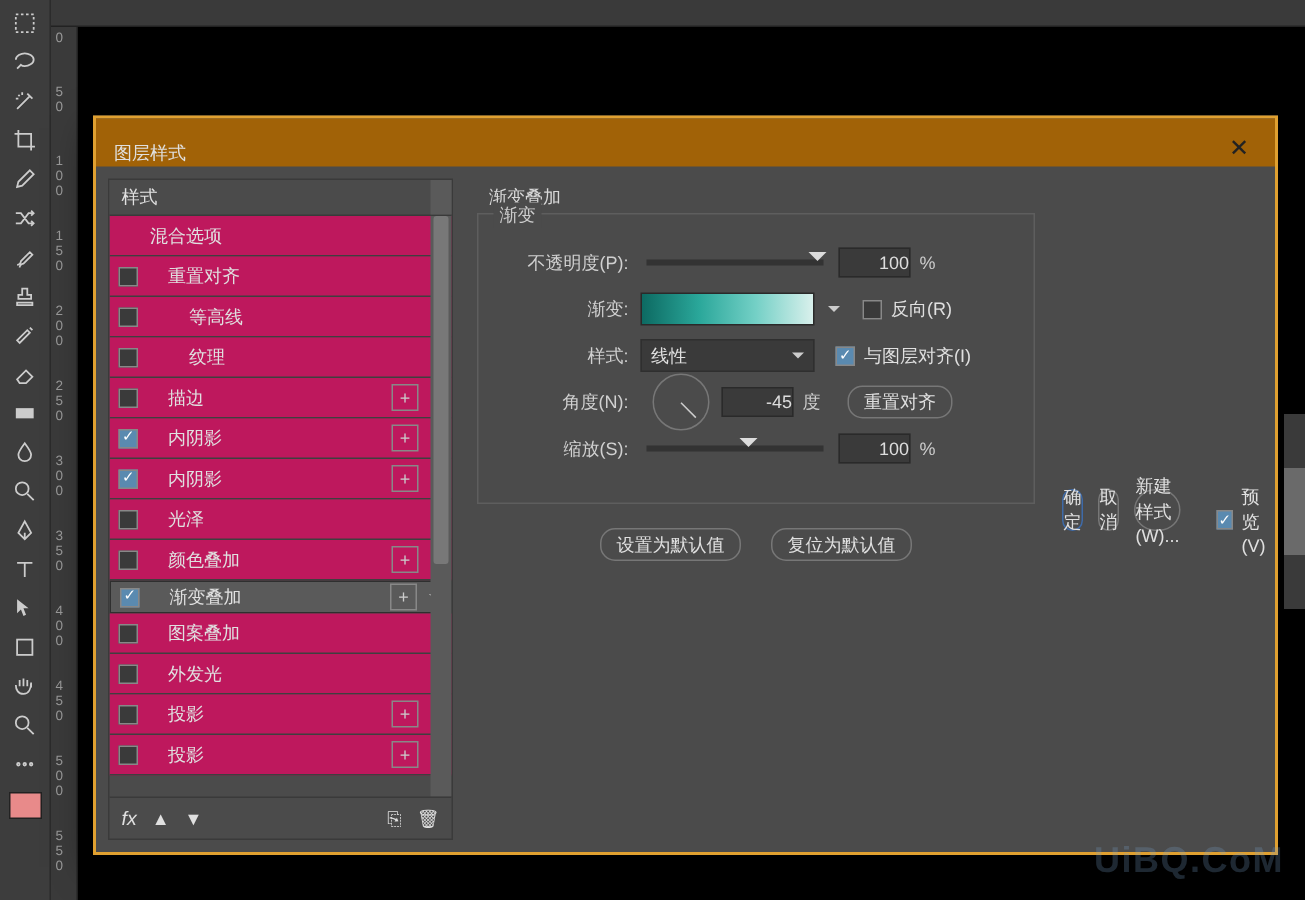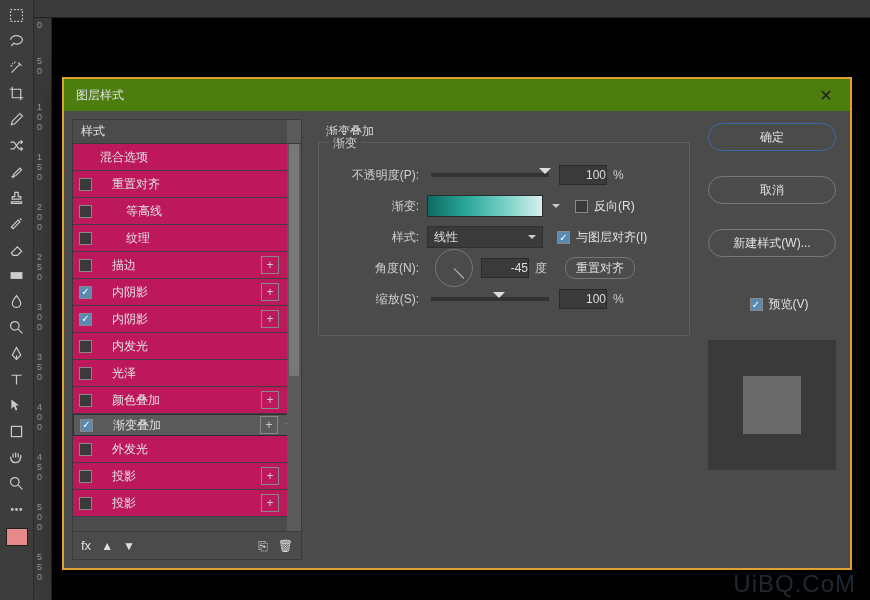--- a/index.html
+++ b/index.html
@@ -7,41 +7,41 @@
 .canvas-bg{position:absolute;inset:0;background:#000}
 .toolbar{position:absolute;left:0;top:0;width:34px;height:600px;background:#3d3d3d;border-right:1px solid #2b2b2b;display:flex;flex-direction:column;align-items:center;padding-top:2px}
 .tool{width:26px;height:26px;display:flex;align-items:center;justify-content:center;color:#ccc;margin-bottom:0;border-radius:2px;cursor:pointer}
 .tool svg{width:17px;height:17px;stroke:#ccc;fill:none;stroke-width:1.4}
 .tool.fill svg{fill:#ccc;stroke:none}
 .ruler-h{position:absolute;left:34px;top:0;right:0;height:18px;background:#3a3a3a;border-bottom:1px solid #222}
 .ruler-v{position:absolute;left:34px;top:18px;width:18px;bottom:0;background:#3a3a3a;border-right:1px solid #222}
 .ruler-tick{position:absolute;color:#999;font-size:9px}
 .swatch{width:22px;height:18px;background:#e88a8a;border:1px solid #222;margin-top:6px}
 .dlg{position:absolute;left:62px;top:77px;width:790px;height:493px;background:#4b4b4b;border:2px solid #e0a030;box-shadow:0 8px 24px rgba(0,0,0,.6)}
-.dlg-title{height:32px;background:#4d7c0f;display:flex;align-items:center;padding:0 12px;color:#222;font-size:13px}
+.dlg-title{height:32px;background:#a16207;display:flex;align-items:flex-end;padding:0 12px;color:#222;font-size:13px}
 .dlg-close{margin-left:auto;width:24px;height:24px;display:flex;align-items:center;justify-content:center;cursor:pointer;color:#222;font-size:16px}
 .dlg-body{display:flex;height:calc(100% - 32px);padding:8px}
 .col-left{width:230px;background:#4b4b4b;display:flex;flex-direction:column;border:1px solid #3a3a3a}
 .styles-hdr{height:24px;display:flex;align-items:center;padding:0 8px;background:#4b4b4b;border-bottom:1px solid #3a3a3a;position:relative}
 .styles-hdr .sc{position:absolute;right:0;top:0;bottom:0;width:14px;background:#5a5a5a}
 .style-list{flex:1;overflow:hidden;position:relative}
 .style-list .sc{position:absolute;right:0;top:0;bottom:0;width:14px;background:#5a5a5a}
 .sc-thumb{position:absolute;left:2px;right:2px;top:0;height:60%;background:#787878;border-radius:2px}
 .style-row{height:27px;display:flex;align-items:center;padding:0 6px 0 6px;border-bottom:1px solid #3f3f3f;background:#be185d;cursor:pointer;position:relative}
 .style-row.sel{background:#5a5a5a}
 .style-row .cb{width:13px;height:13px;border:1px solid #888;background:#3a3a3a;margin-right:8px;display:flex;align-items:center;justify-content:center}
 .style-row .cb.on{background:#5a8ab0}
 .style-row .cb.on::after{content:"✓";color:#fff;font-size:10px;line-height:1}
 .style-row .lbl{flex:1}
 .style-row .plus{width:18px;height:18px;border:1px solid #888;display:flex;align-items:center;justify-content:center;margin-right:16px;color:#ccc}
 .style-row.indent1 .lbl{padding-left:12px}
 .style-row.indent2 .lbl{padding-left:26px}
 .style-row.noind{padding-left:6px}
 .list-foot{height:28px;border-top:1px solid #3a3a3a;display:flex;align-items:center;padding:0 8px;gap:10px;color:#aaa}
-.list-foot .fx{font-size:13px}
+.list-foot .fx{font-style:italic;font-size:13px}
 .list-foot .spacer{flex:1}
 .col-mid{flex:1;padding:0 12px 0 16px}
 .section-title{color:#d8d8d8;margin:4px 0 2px 8px}
 .fieldset{border:1px solid #5e5e5e;padding:12px 14px 16px;position:relative;margin-top:2px}
 .fieldset-legend{position:absolute;top:-8px;left:10px;background:#4b4b4b;padding:0 4px;color:#ccc}
 .frow{display:flex;align-items:center;margin:9px 0;height:22px}
 .frow .flabel{width:86px;text-align:right;margin-right:8px;color:#d0d0d0}
 .sel{height:22px;background:#3a3a3a;border:1px solid #2f2f2f;color:#ddd;padding:0 6px;display:flex;align-items:center;min-width:116px;position:relative;cursor:pointer}
 .sel::after{content:"";position:absolute;right:6px;top:8px;border:4px solid transparent;border-top-color:#ccc}
 .grad{height:22px;width:116px;background:linear-gradient(90deg,#0d6a62,#2aa79a,#74d0c6,#d9f0ec);border:1px solid #2a2a2a;cursor:pointer;position:relative}
@@ -50,27 +50,27 @@
 .ck.on{background:#5a8ab0}
 .ck.on::after{content:"✓";color:#fff;font-size:10px}
 .slider{flex:0 0 118px;height:4px;background:#333;position:relative;margin:0 10px 0 4px}
 .slider .th{position:absolute;top:-5px;width:0;height:0;border:6px solid transparent;border-top-color:#ddd}
 .numbox{width:48px;height:20px;background:#3a3a3a;border:1px solid #2a2a2a;color:#ddd;text-align:right;line-height:18px}
 .unit{margin-left:6px;color:#ccc}
 .anglectl{width:38px;height:38px;border:1px solid #777;border-radius:50%;position:relative;margin:0 8px}
 .anglectl .needle{position:absolute;left:50%;top:50%;width:14px;height:1px;background:#ccc;transform-origin:left center;transform:rotate(45deg)}
 .btn-sm{height:22px;padding:0 10px;background:#4b4b4b;border:1px solid #777;border-radius:10px;color:#ddd;display:inline-flex;align-items:center;cursor:pointer;margin:0 4px}
 .midbtns{display:flex;justify-content:center;gap:12px;margin-top:16px}
-.col-right{width:140px;padding:4px 6px;display:flex;flex-direction:column;align-items:center;gap:25px}
+.col-right{width:140px;padding:4px 6px;display:flex;flex-direction:row;align-items:center;gap:10px}
 .btn{width:128px;height:28px;border:1px solid #777;border-radius:14px;background:#4b4b4b;display:flex;align-items:center;justify-content:center;cursor:pointer;color:#e6e6e6}
 .btn.primary{border-color:#3e6aa8}
 .ck-row{display:flex;align-items:center;margin-top:14px}
 .preview{width:128px;height:130px;background:#3a3a3a;margin-top:2px;display:flex;align-items:center;justify-content:center}
 .preview .sw{width:58px;height:58px;background:#6a6a6a}
-.watermark{position:absolute;right:14px;bottom:2px;font-size:24px;font-weight:normal;color:rgba(120,160,200,.25);letter-spacing:1px}
+.watermark{position:absolute;right:14px;bottom:12px;font-size:24px;font-weight:bold;color:rgba(120,160,200,.25);letter-spacing:1px}
 </style>
 </head>
 <body>
 
 <div class="canvas-bg"></div>
 
 <div class="toolbar">
   <div class="tool">
       <svg viewBox="0 0 20 20">
         <rect x="3" y="3" width="14" height="14" stroke-dasharray="2 2"></rect>
@@ -253,35 +253,35 @@
             <span class="lbl">内阴影</span>
             <span class="plus">+</span>
           </div>
           <div class="style-row indent1">
             <span class="cb on"></span>
             <span class="lbl">内阴影</span>
             <span class="plus">+</span>
           </div>
           <div class="style-row indent1">
             <span class="cb"></span>
-            <span class="lbl">内发光</span>
-          </div>
-          <div class="style-row indent1">
-            <span class="cb"></span>
             <span class="lbl">光泽</span>
           </div>
           <div class="style-row indent1">
             <span class="cb"></span>
             <span class="lbl">颜色叠加</span>
             <span class="plus">+</span>
           </div>
           <div class="style-row sel indent1">
             <span class="cb on"></span>
             <span class="lbl">渐变叠加</span>
             <span class="plus">+</span>
+          </div>
+          <div class="style-row indent1">
+            <span class="cb"></span>
+            <span class="lbl">图案叠加</span>
           </div>
           <div class="style-row indent1">
             <span class="cb"></span>
             <span class="lbl">外发光</span>
           </div>
           <div class="style-row indent1">
             <span class="cb"></span>
             <span class="lbl">投影</span>
             <span class="plus">+</span>
           </div>
@@ -351,20 +351,28 @@
 
         <div class="frow">
           <div class="flabel">缩放(S):</div>
           <div class="slider">
               <div class="th" style="left:62px"></div>
             </div>
           <div class="numbox">100</div>
           <span class="unit">%</span>
         </div>
       </div>
+      <div class="midbtns">
+        <div class="btn-sm">
+            <span>设置为默认值</span>
+          </div>
+        <div class="btn-sm">
+            <span>复位为默认值</span>
+          </div>
+      </div>
     </div>
 
     <div class="col-right">
       <div class="btn primary">
           <span>确定</span>
         </div>
       <div class="btn">
           <span>取消</span>
         </div>
       <div class="btn">

